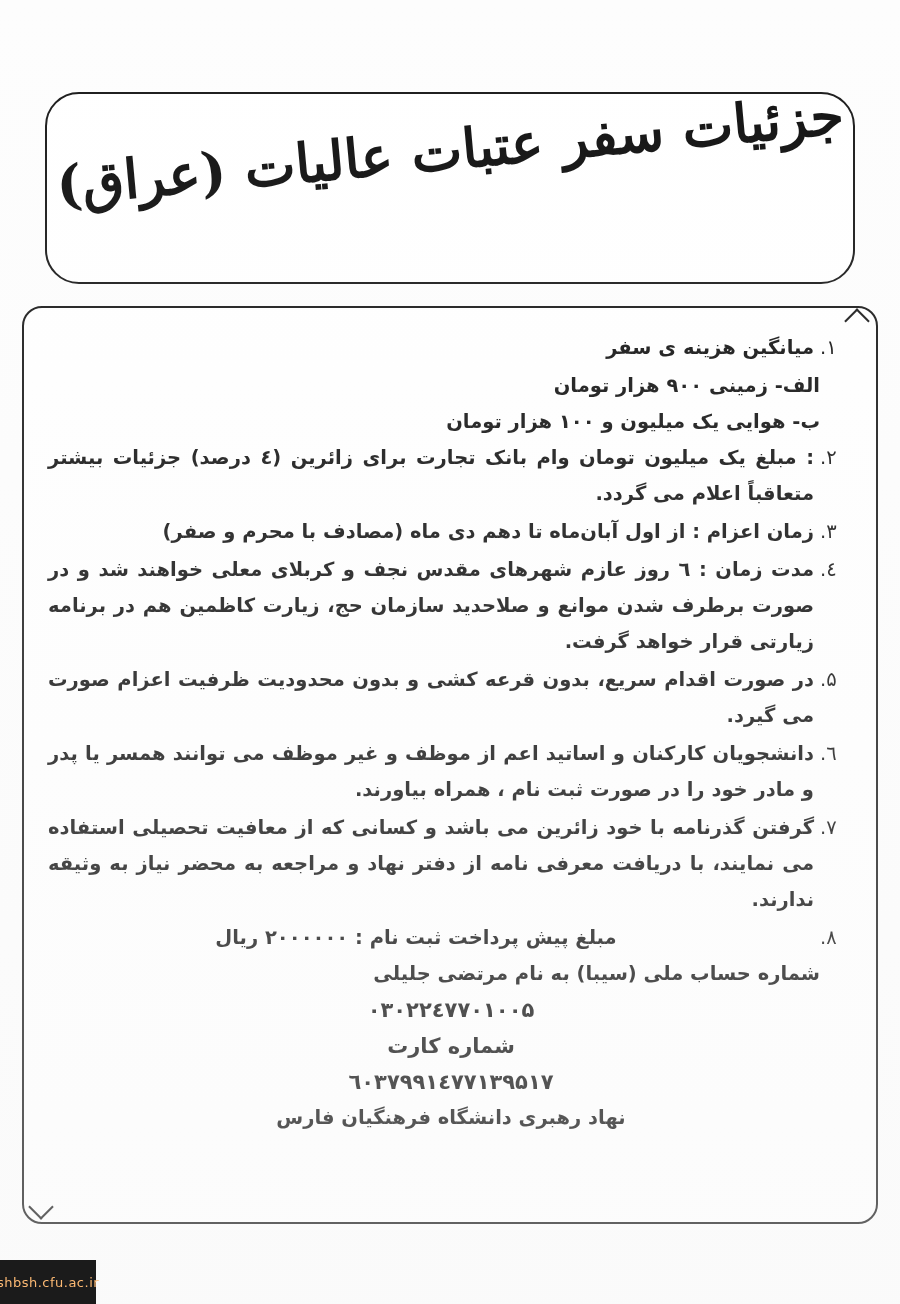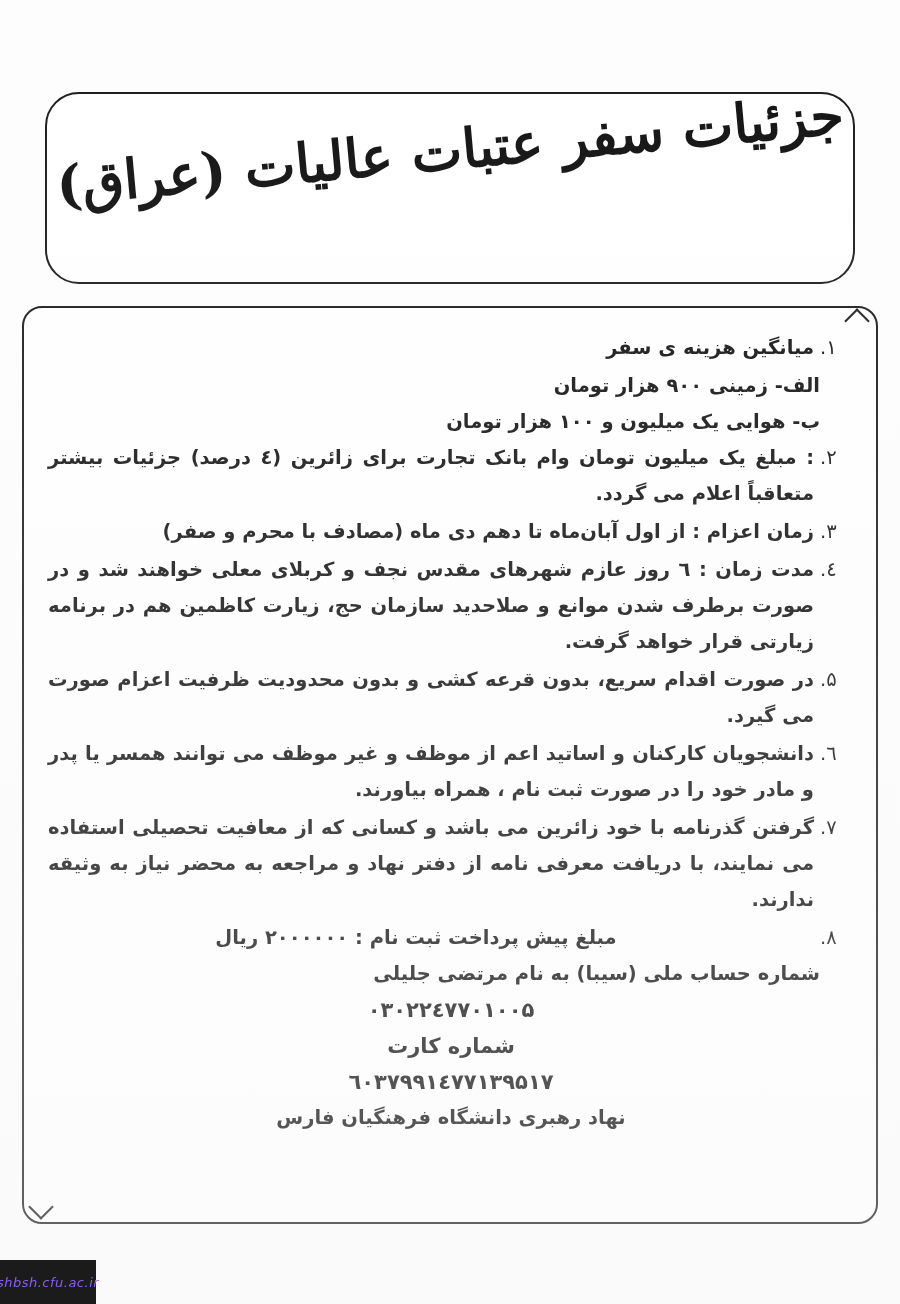--- a/index.html
+++ b/index.html
@@ -161,29 +161,28 @@
   }
 
   
   .watermark {
     position: absolute;
     left: 0;
     bottom: 0;
     width: 96px;
     height: 44px;
     background: #1b1b1b;
-    color: #8b5cf6;
+    color: #fdba74;
     font-family: "DejaVu Sans", sans-serif;
     font-size: 13px;
     display: flex;
     align-items: center;
     justify-content: center;
     letter-spacing: 0.5px;
     direction: ltr;
-    font-style: italic;
   }
 
   .scan-tint {
     position: absolute;
     inset: 0;
     pointer-events: none;
     background: linear-gradient(180deg, rgba(250,250,250,0.0) 0%, rgba(245,245,245,0.35) 100%);
   }
 </style>
 </head>

